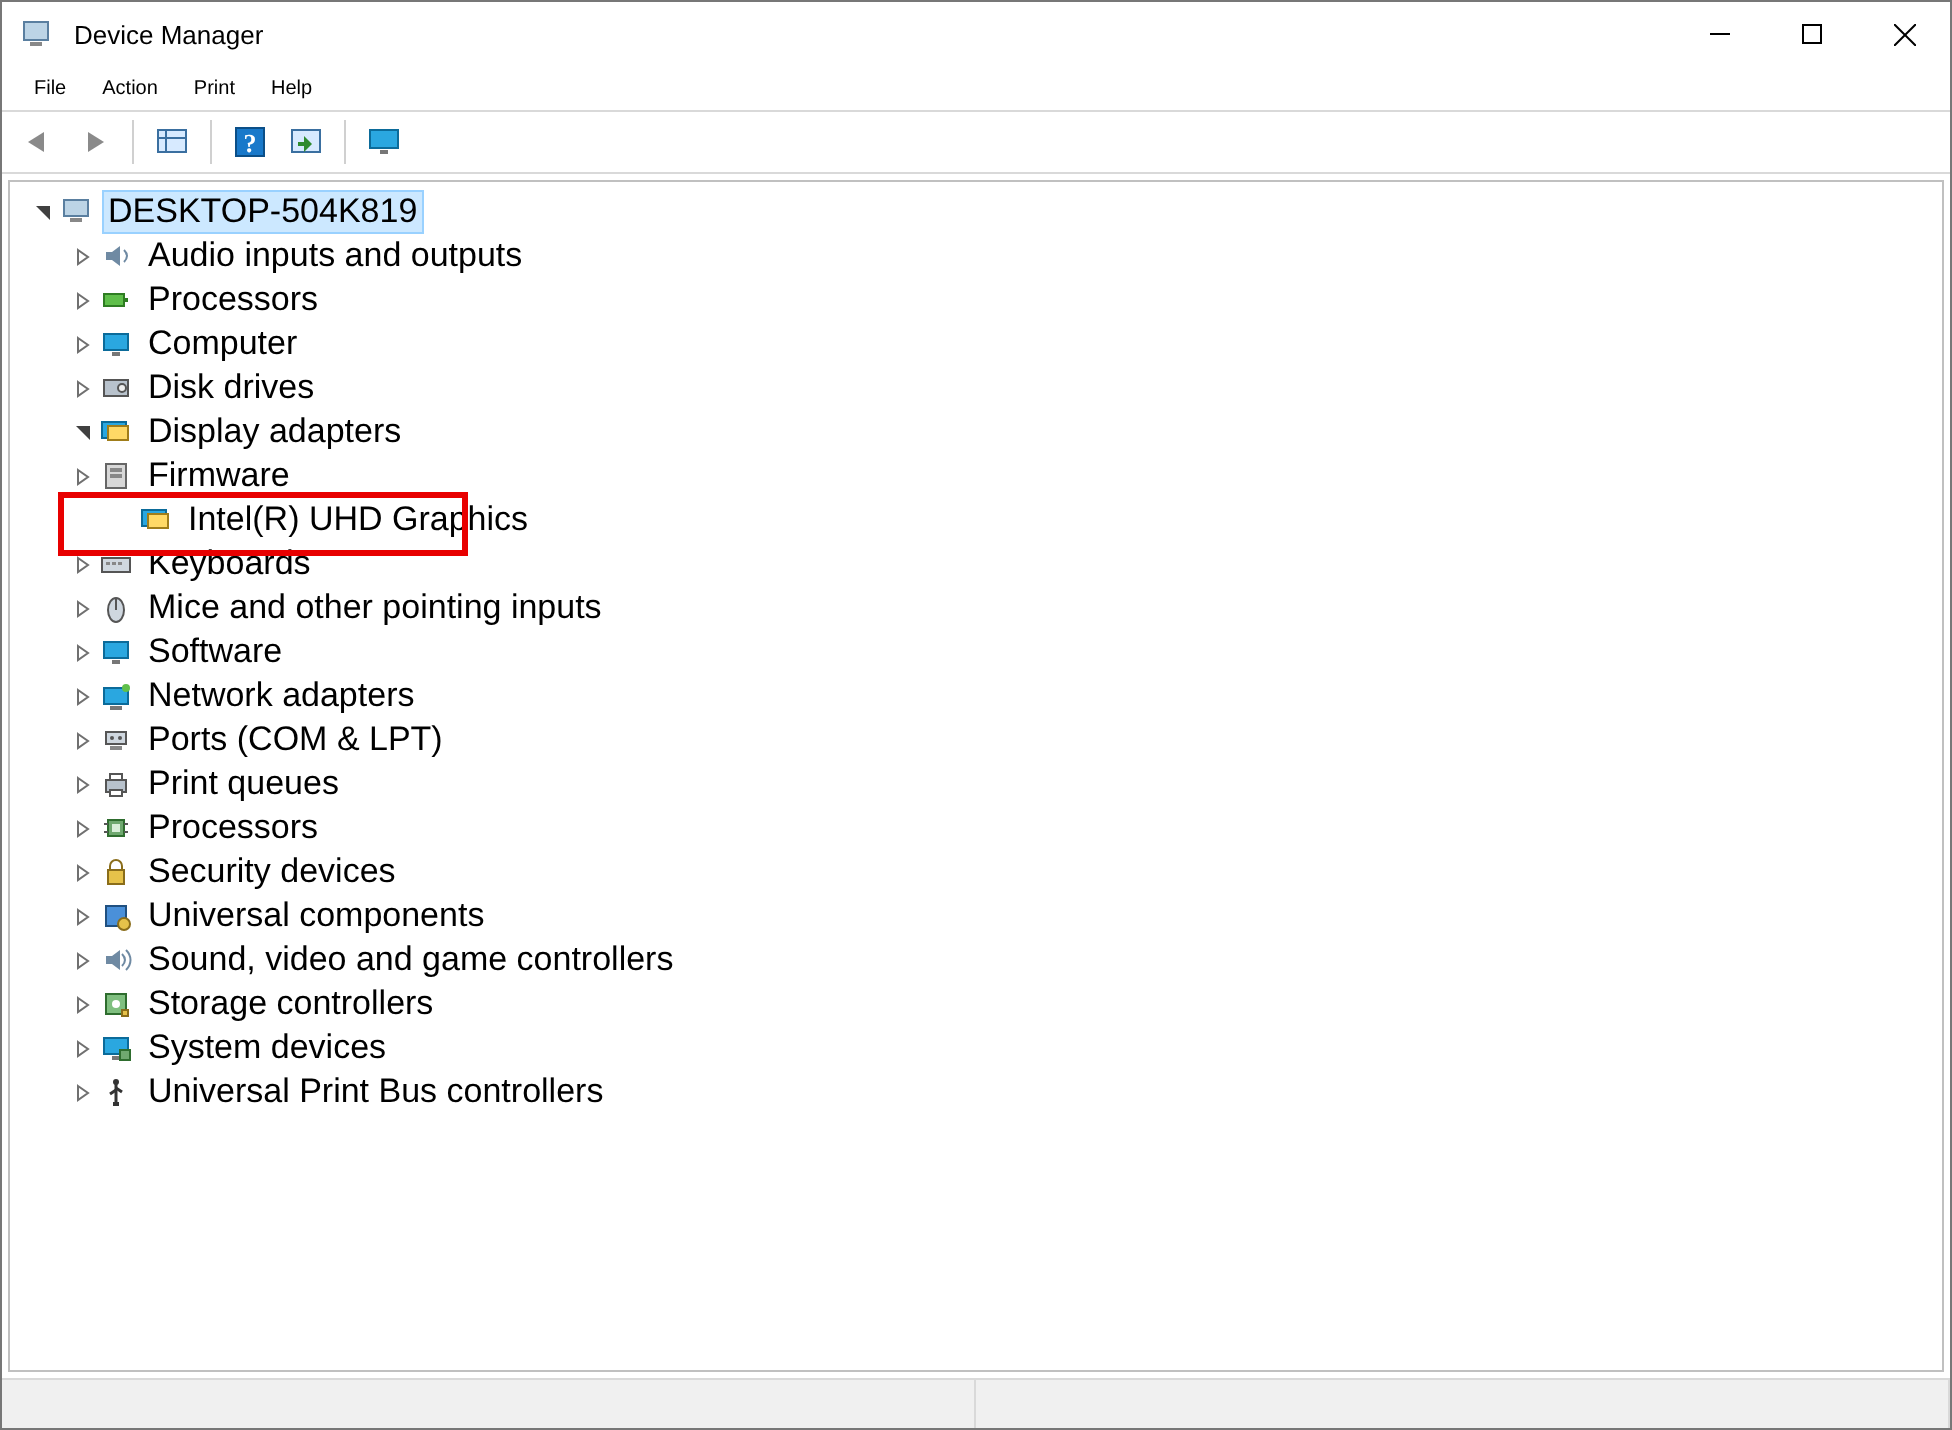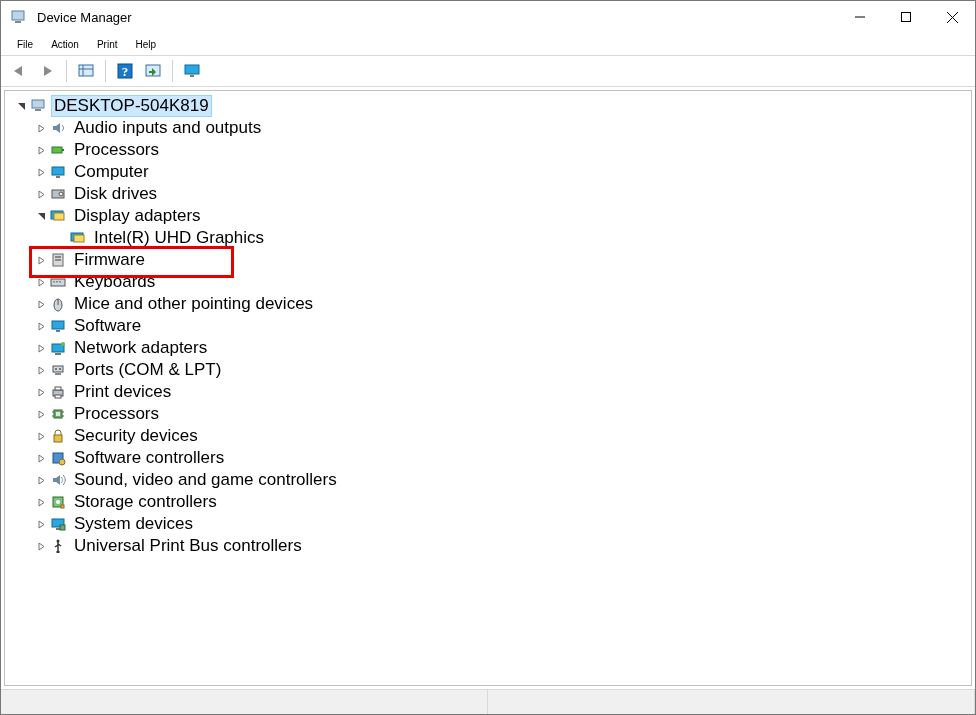--- a/index.html
+++ b/index.html
@@ -185,44 +185,44 @@
             </svg>
           </span>
     <span class="nicon">
             <svg width="16" height="16" viewBox="0 0 16 16">
               <rect x="1" y="3" width="12" height="8" fill="#2aa7e0" stroke="#0b6b9a"></rect>
               <rect x="4" y="5" width="10" height="7" fill="#ffd966" stroke="#a07d1a"></rect>
             </svg>
           </span>
     <span class="nlabel">Display adapters</span>
   </div>
-        <div class="node" style="padding-left:62px">
-        <span class="nicon">
-            <svg width="16" height="16" viewBox="0 0 16 16">
-              <rect x="1" y="3" width="12" height="8" fill="#2aa7e0" stroke="#0b6b9a"></rect>
-              <rect x="4" y="5" width="10" height="7" fill="#ffd966" stroke="#a07d1a"></rect>
-            </svg>
-          </span>
-        <span class="nlabel">Intel(R) UHD Graphics</span>
-      </div>
         <div class="node" style="padding-left:26px">
     <span class="arrow">
             <svg width="9" height="9">
               <path d="M2 1 L7 4.5 L2 8 Z" fill="none" stroke="#707070"></path>
             </svg>
           </span>
     <span class="nicon">
             <svg width="16" height="16" viewBox="0 0 16 16">
               <rect x="3" y="2" width="10" height="12" fill="#d8d8d8" stroke="#666"></rect>
               <rect x="5" y="4" width="6" height="2" fill="#888"></rect>
               <rect x="5" y="7" width="6" height="2" fill="#888"></rect>
             </svg>
           </span>
     <span class="nlabel">Firmware</span>
   </div>
+        <div class="node" style="padding-left:62px">
+        <span class="nicon">
+            <svg width="16" height="16" viewBox="0 0 16 16">
+              <rect x="1" y="3" width="12" height="8" fill="#2aa7e0" stroke="#0b6b9a"></rect>
+              <rect x="4" y="5" width="10" height="7" fill="#ffd966" stroke="#a07d1a"></rect>
+            </svg>
+          </span>
+        <span class="nlabel">Intel(R) UHD Graphics</span>
+      </div>
         <div class="node" style="padding-left:26px">
     <span class="arrow">
             <svg width="9" height="9">
               <path d="M2 1 L7 4.5 L2 8 Z" fill="none" stroke="#707070"></path>
             </svg>
           </span>
     <span class="nicon">
             <svg width="16" height="16" viewBox="0 0 16 16">
               <rect x="1" y="5" width="14" height="7" fill="#d0d8df" stroke="#555"></rect>
               <rect x="3" y="7" width="2" height="1.5" fill="#888"></rect>
@@ -237,21 +237,21 @@
             <svg width="9" height="9">
               <path d="M2 1 L7 4.5 L2 8 Z" fill="none" stroke="#707070"></path>
             </svg>
           </span>
     <span class="nicon">
             <svg width="16" height="16" viewBox="0 0 16 16">
               <ellipse cx="8" cy="9" rx="4" ry="6" fill="#cfd7df" stroke="#555"></ellipse>
               <line x1="8" y1="3" x2="8" y2="9" stroke="#555"></line>
             </svg>
           </span>
-    <span class="nlabel">Mice and other pointing devices</span>
+    <span class="nlabel">Mice and other pointing inputs</span>
   </div>
         <div class="node" style="padding-left:26px">
     <span class="arrow">
             <svg width="9" height="9">
               <path d="M2 1 L7 4.5 L2 8 Z" fill="none" stroke="#707070"></path>
             </svg>
           </span>
     <span class="nicon">
             <svg width="16" height="16" viewBox="0 0 16 16">
               <rect x="2" y="3" width="12" height="8" fill="#2aa7e0" stroke="#0b6b9a"></rect>
@@ -297,21 +297,21 @@
               <path d="M2 1 L7 4.5 L2 8 Z" fill="none" stroke="#707070"></path>
             </svg>
           </span>
     <span class="nicon">
             <svg width="16" height="16" viewBox="0 0 16 16">
               <rect x="3" y="6" width="10" height="6" fill="#b8c2cc" stroke="#555"></rect>
               <rect x="5" y="3" width="6" height="3" fill="#fff" stroke="#555"></rect>
               <rect x="5" y="11" width="6" height="3" fill="#fff" stroke="#555"></rect>
             </svg>
           </span>
-    <span class="nlabel">Print devices</span>
+    <span class="nlabel">Print queues</span>
   </div>
         <div class="node" style="padding-left:26px">
     <span class="arrow">
             <svg width="9" height="9">
               <path d="M2 1 L7 4.5 L2 8 Z" fill="none" stroke="#707070"></path>
             </svg>
           </span>
     <span class="nicon">
             <svg width="16" height="16" viewBox="0 0 16 16">
               <rect x="4" y="4" width="8" height="8" fill="#6fa86f" stroke="#2e6d2e"></rect>
@@ -343,21 +343,21 @@
             <svg width="9" height="9">
               <path d="M2 1 L7 4.5 L2 8 Z" fill="none" stroke="#707070"></path>
             </svg>
           </span>
     <span class="nicon">
             <svg width="16" height="16" viewBox="0 0 16 16">
               <rect x="3" y="3" width="10" height="10" fill="#4a90d9" stroke="#205080"></rect>
               <circle cx="12" cy="12" r="3" fill="#e6c24a" stroke="#8a6d1a"></circle>
             </svg>
           </span>
-    <span class="nlabel">Software controllers</span>
+    <span class="nlabel">Universal components</span>
   </div>
         <div class="node" style="padding-left:26px">
     <span class="arrow">
             <svg width="9" height="9">
               <path d="M2 1 L7 4.5 L2 8 Z" fill="none" stroke="#707070"></path>
             </svg>
           </span>
     <span class="nicon">
             <svg width="16" height="16" viewBox="0 0 16 16">
               <path d="M3 6h3l4-3v10l-4-3H3z" fill="#6f8aa3"></path>

